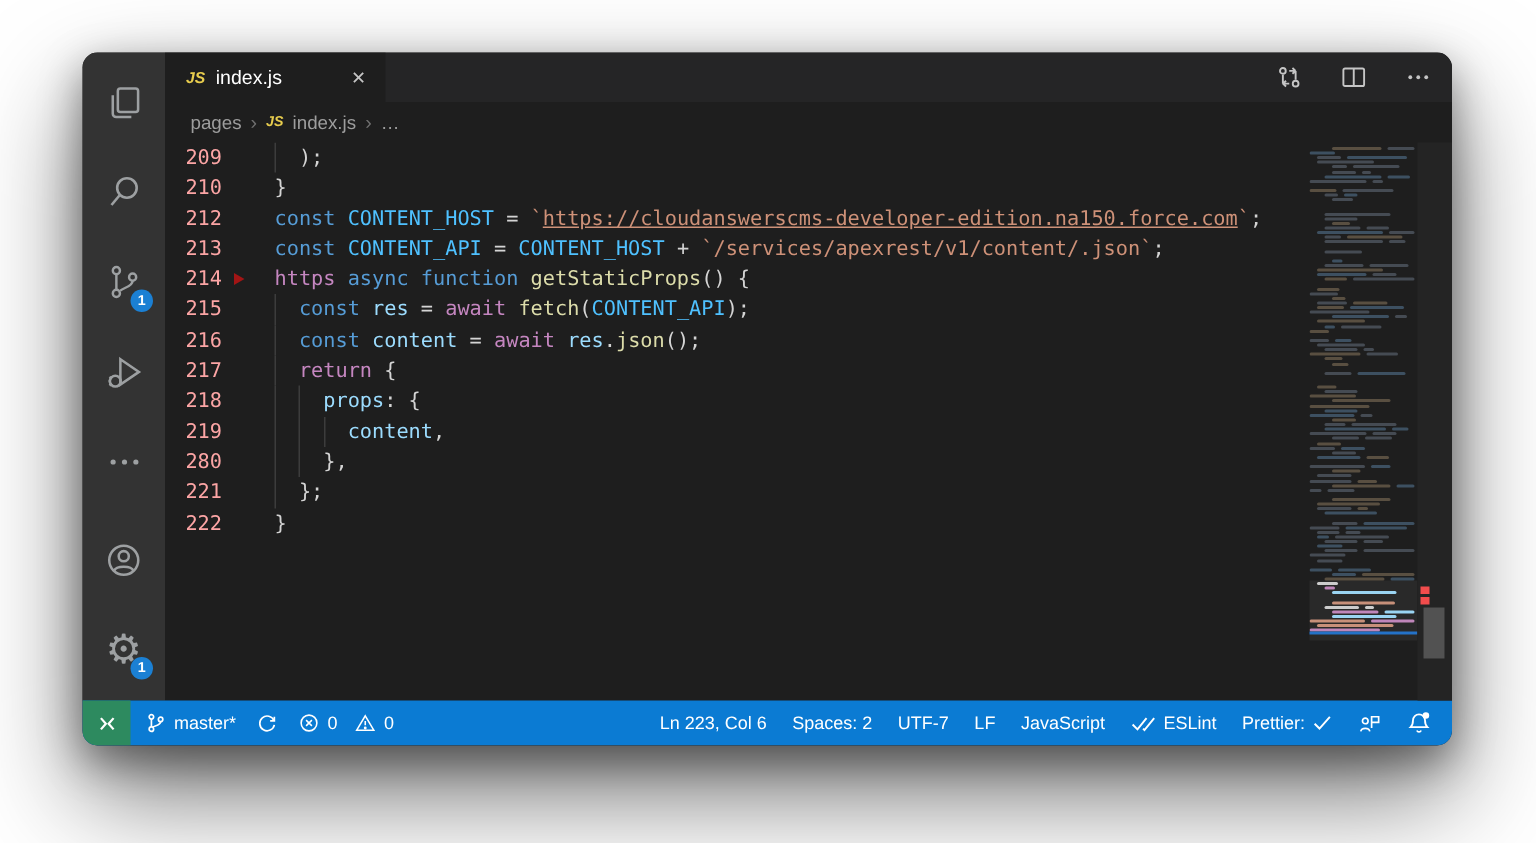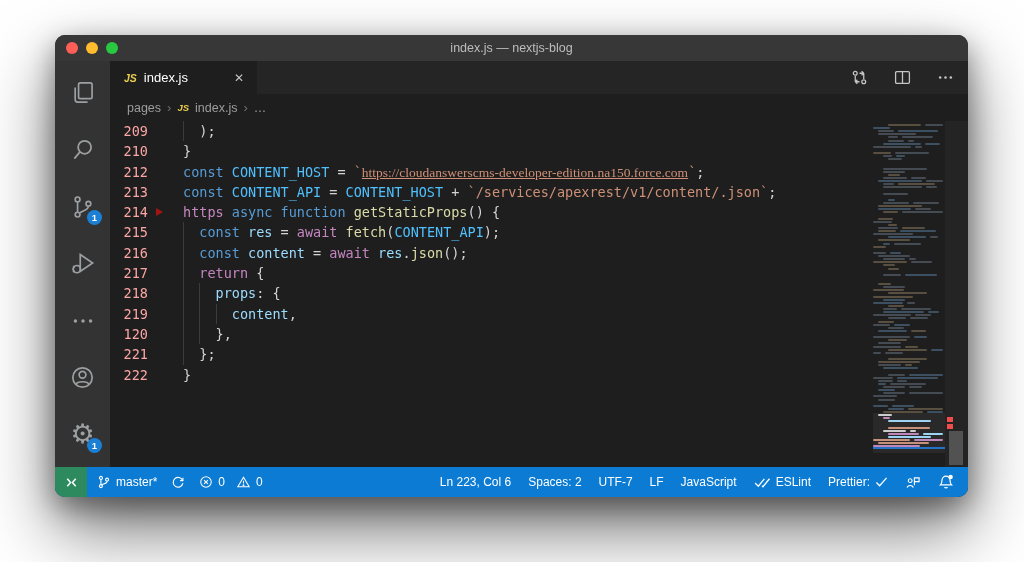--- a/index.html
+++ b/index.html
@@ -50,21 +50,21 @@
   
   .editorrow { flex:1 1 auto; display:flex; min-height:0; position:relative; }
   .codearea { flex:1 1 auto; padding-top:0; font-family:"DejaVu Sans Mono", monospace; font-size:13.5px; overflow:hidden; }
   .code-line { display:flex; height:20.3px; line-height:20.3px; white-space:pre; }
   .line-num { width:38px; text-align:right; color:#fca5a5; flex:0 0 auto; }
   .gutter-marker { width:35px; flex:0 0 auto; position:relative; }
   .red-arrow::after { content:""; position:absolute; left:8px; top:6px; width:0; height:0;
     border-left:7px solid #a31515; border-top:4.5px solid transparent; border-bottom:4.5px solid transparent; }
   .line-content { position:relative; flex:1 1 auto; color:#d4d4d4; }
   .indent-guide { position:absolute; top:0; bottom:0; width:1px; background:#3c3c3c; }
-  .underline { text-decoration:underline;font-family:Liberation Serif, serif; }
+  .underline { text-decoration:underline; }
   .current-line .line-content { box-shadow: inset 0 0 0 1px #303031; }
 
   
   .minimap { width:72px; flex:0 0 auto; position:relative; overflow:hidden; }
   .mm-row { position:absolute; height:2px; border-radius:1px; }
   .mm-viewport { position:absolute; left:-10px; right:0; top:292px; height:40px; background:rgba(255,255,255,.05); }
   .mm-blue-line { position:absolute; left:-10px; right:0; top:326px; height:2px; background:#2472c8; }
   .ruler { width:23px; flex:0 0 auto; position:relative; background:#242424; }
   .ruler-mark { position:absolute; left:2px; width:6px; height:5px; background:#f14c4c; }
   .scroll-thumb { position:absolute; left:4px; width:14px; top:310px; height:34px; background:rgba(140,140,140,.45); }
@@ -76,28 +76,20 @@
   .sb-right { margin-left:auto; display:flex; align-items:center; gap:17px; padding-right:14px; }
   .sb-item { display:flex; align-items:center; gap:5px; }
   .sb-item svg { display:block; }
 </style>
 </head>
 <body>
 
 <div class="stage">
   <div class="window">
 
-    <div class="titlebar">
-      <div class="traffic">
-        <span class="tl" style="background:var(--tl-red,#ff5f57)"></span>
-        <span class="tl" style="background:var(--tl-yellow,#febc2e)"></span>
-        <span class="tl" style="background:var(--tl-green,#28c840)"></span>
-      </div>
-      <div class="titlebar-title">index.js — nextjs-blog</div>
-    </div>
 
     <div class="mainrow">
 
       <div class="activitybar">
         <div class="ab-item first">
           <svg width="27" height="27" viewBox="0 0 24 24" fill="none" stroke="currentColor" stroke-width="1.5">
             <rect x="8.5" y="3.5" width="12" height="14" rx="1.5"></rect>
             <path d="M5.5 7.5 v11 a2 2 0 0 0 2 2 h9"></path>
           </svg>
         </div>
@@ -186,21 +178,21 @@
                 <div class="code-line"><span class="line-num">209</span><span class="gutter-marker"></span><span class="line-content"><span class="indent-guide" style="left: 0px;"></span><span style="color: rgb(212, 212, 212);">  );</span></span></div>
                 <div class="code-line"><span class="line-num">210</span><span class="gutter-marker"></span><span class="line-content"><span style="color: rgb(212, 212, 212);">}</span></span></div>
                 <div class="code-line"><span class="line-num">212</span><span class="gutter-marker"></span><span class="line-content"><span style="color: rgb(86, 156, 214);">const </span><span style="color: rgb(79, 193, 255);">CONTENT_HOST</span><span style="color: rgb(212, 212, 212);"> = </span><span style="color: rgb(206, 145, 120);">`</span><span class="underline" style="color: rgb(206, 145, 120);">https://cloudanswerscms-developer-edition.na150.force.com</span><span style="color: rgb(206, 145, 120);">`</span><span style="color: rgb(212, 212, 212);">;</span></span></div>
                 <div class="code-line"><span class="line-num">213</span><span class="gutter-marker"></span><span class="line-content"><span style="color: rgb(86, 156, 214);">const </span><span style="color: rgb(79, 193, 255);">CONTENT_API</span><span style="color: rgb(212, 212, 212);"> = </span><span style="color: rgb(79, 193, 255);">CONTENT_HOST</span><span style="color: rgb(212, 212, 212);"> + </span><span style="color: rgb(206, 145, 120);">`/services/apexrest/v1/content/.json`</span><span style="color: rgb(212, 212, 212);">;</span></span></div>
                 <div class="code-line"><span class="line-num">214</span><span class="gutter-marker red-arrow"></span><span class="line-content"><span style="color: rgb(197, 134, 192);">https </span><span style="color: rgb(86, 156, 214);">async function </span><span style="color: rgb(220, 220, 170);">getStaticProps</span><span style="color: rgb(212, 212, 212);">() {</span></span></div>
                 <div class="code-line"><span class="line-num">215</span><span class="gutter-marker"></span><span class="line-content"><span class="indent-guide" style="left: 0px;"></span><span style="color: rgb(86, 156, 214);">  const </span><span style="color: rgb(156, 220, 254);">res</span><span style="color: rgb(212, 212, 212);"> = </span><span style="color: rgb(197, 134, 192);">await </span><span style="color: rgb(220, 220, 170);">fetch</span><span style="color: rgb(212, 212, 212);">(</span><span style="color: rgb(79, 193, 255);">CONTENT_API</span><span style="color: rgb(212, 212, 212);">);</span></span></div>
                 <div class="code-line"><span class="line-num">216</span><span class="gutter-marker"></span><span class="line-content"><span class="indent-guide" style="left: 0px;"></span><span style="color: rgb(86, 156, 214);">  const </span><span style="color: rgb(156, 220, 254);">content</span><span style="color: rgb(212, 212, 212);"> = </span><span style="color: rgb(197, 134, 192);">await </span><span style="color: rgb(156, 220, 254);">res</span><span style="color: rgb(212, 212, 212);">.</span><span style="color: rgb(220, 220, 170);">json</span><span style="color: rgb(212, 212, 212);">();</span></span></div>
                 <div class="code-line"><span class="line-num">217</span><span class="gutter-marker"></span><span class="line-content"><span class="indent-guide" style="left: 0px;"></span><span style="color: rgb(197, 134, 192);">  return </span><span style="color: rgb(212, 212, 212);">{</span></span></div>
                 <div class="code-line"><span class="line-num">218</span><span class="gutter-marker"></span><span class="line-content"><span class="indent-guide" style="left: 0px;"></span><span class="indent-guide" style="left: 16.26px;"></span><span style="color: rgb(156, 220, 254);">    props</span><span style="color: rgb(212, 212, 212);">: {</span></span></div>
                 <div class="code-line"><span class="line-num">219</span><span class="gutter-marker"></span><span class="line-content"><span class="indent-guide" style="left: 0px;"></span><span class="indent-guide" style="left: 16.26px;"></span><span class="indent-guide" style="left: 32.52px;"></span><span style="color: rgb(156, 220, 254);">      content</span><span style="color: rgb(212, 212, 212);">,</span></span></div>
-                <div class="code-line"><span class="line-num">120</span><span class="gutter-marker"></span><span class="line-content"><span class="indent-guide" style="left: 0px;"></span><span class="indent-guide" style="left: 16.26px;"></span><span style="color: rgb(212, 212, 212);">    },</span></span></div>
+                <div class="code-line"><span class="line-num">280</span><span class="gutter-marker"></span><span class="line-content"><span class="indent-guide" style="left: 0px;"></span><span class="indent-guide" style="left: 16.26px;"></span><span style="color: rgb(212, 212, 212);">    },</span></span></div>
                 <div class="code-line"><span class="line-num">221</span><span class="gutter-marker"></span><span class="line-content"><span class="indent-guide" style="left: 0px;"></span><span style="color: rgb(212, 212, 212);">  };</span></span></div>
                 <div class="code-line"><span class="line-num">222</span><span class="gutter-marker"></span><span class="line-content"><span style="color: rgb(212, 212, 212);">}</span></span></div>
               </div>
           </div>
           <div class="minimap">
             <div>
                 <div class="mm-row" style="top: 3px; left: 15px; width: 32.5512px; background: rgb(122, 106, 85); opacity: 0.65;"></div>
                 <div class="mm-row" style="top: 3px; left: 51.5512px; width: 18.4488px; background: rgb(90, 100, 112); opacity: 0.65;"></div>
                 <div class="mm-row" style="top: 6.12px; left: 0px; width: 16.9198px; background: rgb(79, 107, 133); opacity: 0.65;"></div>
                 <div class="mm-row" style="top: 9.24px; left: 5px; width: 15.7405px; background: rgb(90, 100, 112); opacity: 0.65;"></div>

